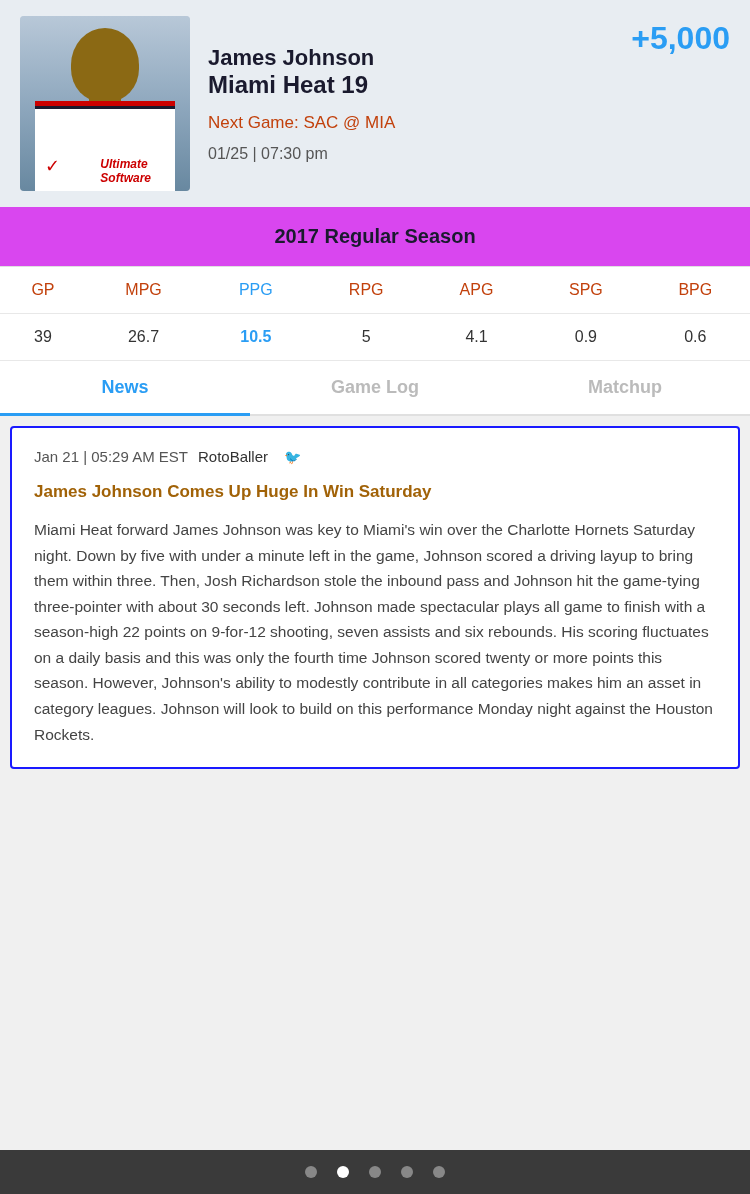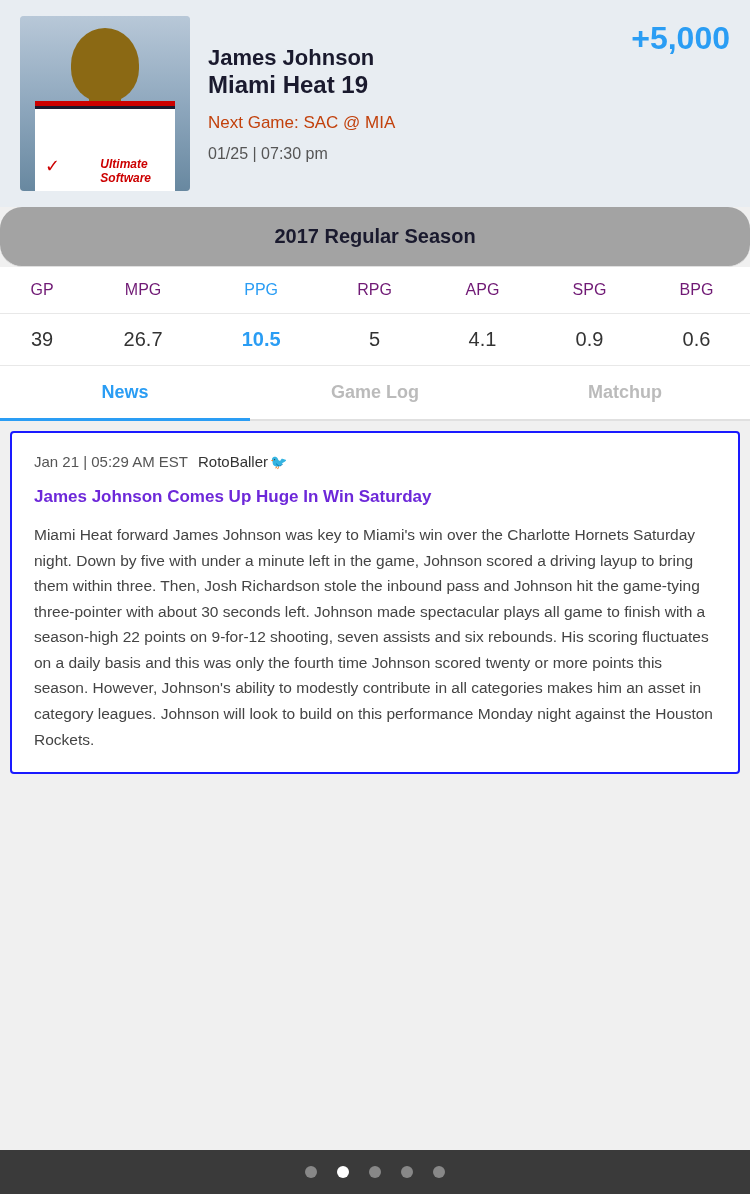--- a/index.html
+++ b/index.html
@@ -60,52 +60,51 @@
     .player-points {
       font-size: 32px;
       font-weight: 700;
       color: #2a9df4;
       align-self: flex-start;
       padding-top: 4px;
     }
 
     
     .season-title {
-      background: #a3a3a3;
+      background: #d946ef;
       text-align: center;
       padding: 18px;
       font-size: 20px;
       font-weight: 700;
       color: #1a1a2e;
       border-bottom: 1px solid #e0e0e0;
-      border-radius: 22px;
     }
 
     
     .stats-table-wrapper {
       background: #fff;
     }
     .stats-table {
       width: 100%;
       border-collapse: collapse;
     }
     .stats-table th {
       padding: 14px 8px;
       font-size: 16px;
       font-weight: 500;
-      color: #701a75;
+      color: #c2410c;
       text-align: center;
       border-bottom: 1px solid #e8e8e8;
     }
     .stats-table th.highlight {
       color: #2a9df4;
     }
     .stats-table td {
       padding: 14px 8px;
-      font-size: 20px;
+      font-size: 16px;
       color: #333;
       text-align: center;
       border-bottom: 1px solid #e8e8e8;
     }
     .stats-table td.highlight {
       color: #2a9df4;
       font-weight: 600;
     }
 
     
@@ -152,26 +151,26 @@
       display: flex;
       align-items: center;
       gap: 10px;
     }
     .news-source {
       font-size: 15px;
       color: #333;
       font-weight: 500;
       display: inline-flex;
       align-items: center;
-      gap: 2px;
+      gap: 16px;
     }
     .news-headline {
       font-size: 17px;
       font-weight: 700;
-      color: #6d28d9;
+      color: #a16207;
       margin-bottom: 14px;
       line-height: 1.3;
     }
     .news-body {
       font-size: 15.5px;
       color: #444;
       line-height: 1.65;
     }
 
     

